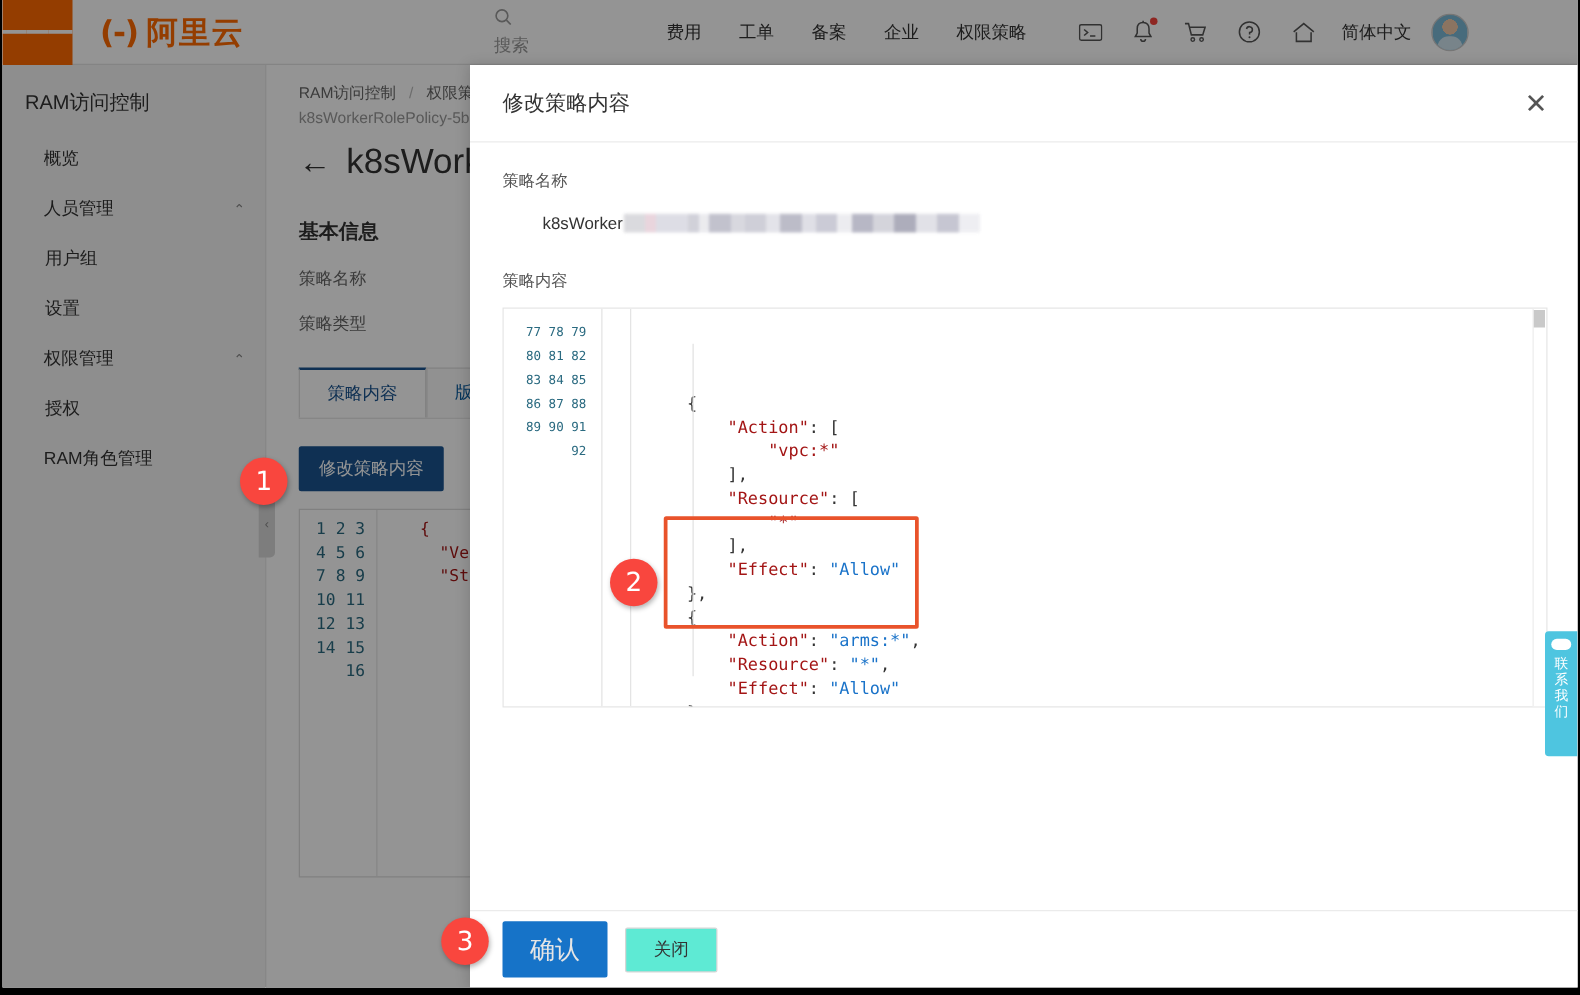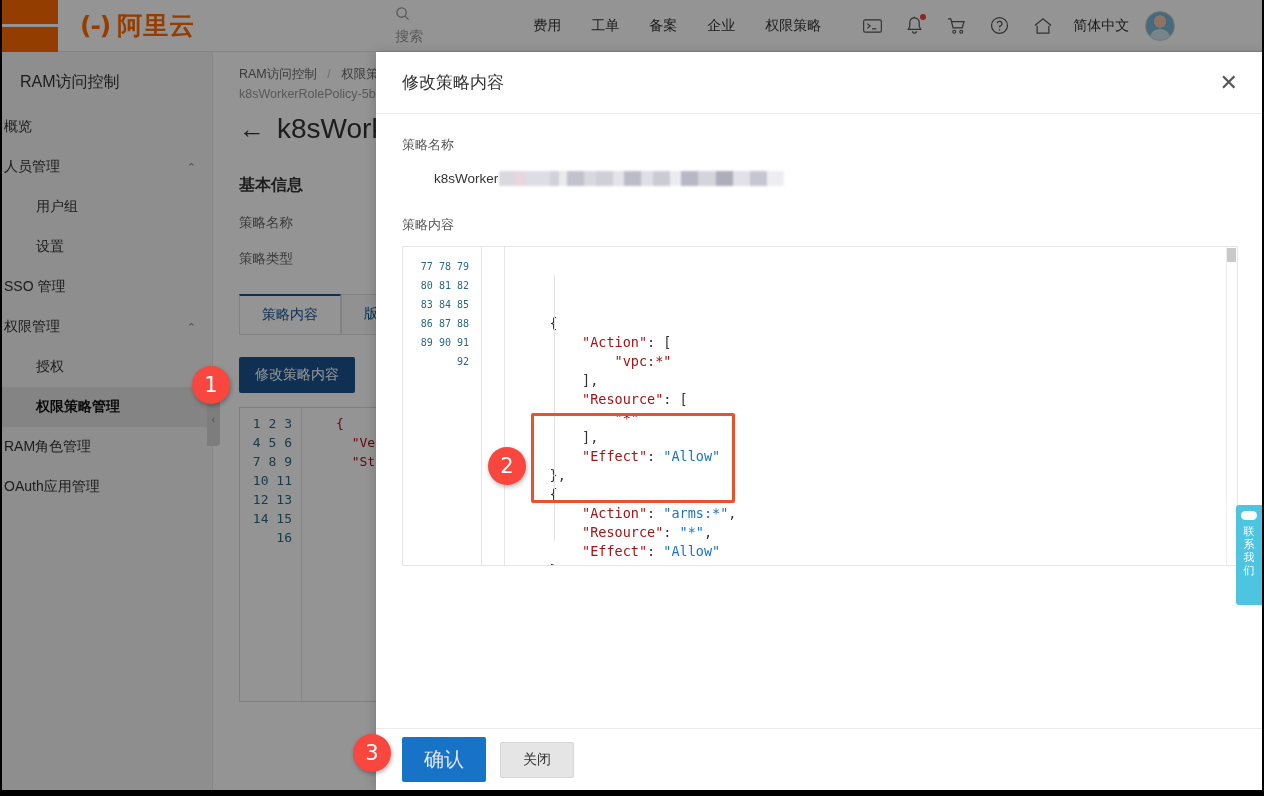--- a/index.html
+++ b/index.html
@@ -61,21 +61,21 @@
     transform: translateX(-50%); background:#cfe3ee; border-radius:9px 9px 0 0;
   }
 
   
   .sidebar {
     position: absolute; top: 52px; left: 0; width: 211px; height: 744px;
     background: #f5f5f5; border-right: 1px solid #e8e8e8; z-index: 5;
   }
   .sb-title { font-size: 16px; color: #333; padding: 20px 0 14px 18px; font-weight: normal; }
   .sb-item {
-    height: 40px; display: flex; align-items: center; padding-left: 2px;
+    height: 40px; display: flex; align-items: center; padding-left: 33px;
     font-size: 14px; color: #333; cursor: pointer; position: relative;
   }
   .sb-item.sub { padding-left: 34px; }
   .sb-item.active { background: #e4e4e4; color: #111; font-weight: bold; }
   .caret { position: absolute; right: 16px; font-size: 11px; color: #888; }
 
   
   .content { position: absolute; top: 52px; left: 211px; width: 1053px; height: 744px; background: #fff; z-index: 4; }
   .breadcrumb { font-size: 12.5px; color: #666; padding: 14px 0 0 26px; }
   .breadcrumb .sep { margin: 0 7px; color: #bbb; }
@@ -179,21 +179,21 @@
 
   .modal-foot {
     height: 62px; border-top: 1px solid #ebebeb; display: flex; align-items: center;
     padding: 0 26px; gap: 14px; flex: 0 0 62px;
   }
   .btn-primary {
     background: #1673c8; color: #e5e5e5; font-size: 20px; padding: 9px 22px;
     border-radius: 2px; cursor: pointer; border: none;
   }
   .btn-default {
-    background: #e5e5e5; color: #333; font-size: 14px; padding: 8px 22px;
+    background: #5eead4; color: #333; font-size: 14px; padding: 8px 22px;
     border: 1px solid #d6d6d6; border-radius: 2px; cursor: pointer;
   }
 
   
   .badge {
     position: absolute; width: 38px; height: 38px; border-radius: 50%;
     background: #f9463e; color: #fff; font-size: 21px;
     display: flex; align-items: center; justify-content: center;
     z-index: 70; box-shadow: 1px 2px 4px rgba(0,0,0,0.3);
     font-family: "DejaVu Sans", sans-serif;
@@ -296,37 +296,28 @@
       <span>人员管理</span>
       <span class="caret">⌃</span>
     </div>
     <div class="sb-item sub">
       <span>用户组</span>
     </div>
     <div class="sb-item sub">
       <span>设置</span>
     </div>
     <div class="sb-item">
-      <span>SSO 管理</span>
-    </div>
-    <div class="sb-item">
       <span>权限管理</span>
       <span class="caret">⌃</span>
     </div>
     <div class="sb-item sub">
       <span>授权</span>
     </div>
-    <div class="sb-item sub active">
-      <span>权限策略管理</span>
-    </div>
     <div class="sb-item">
       <span>RAM角色管理</span>
-    </div>
-    <div class="sb-item">
-      <span>OAuth应用管理</span>
     </div>
   </div>
 
   <div class="content">
     <div class="breadcrumb">
       <a>RAM访问控制</a>
       <span class="sep">/</span>
       <a>权限策略</a>
     </div>
     <div class="bc-line2">k8sWorkerRolePolicy-5b8</div>

